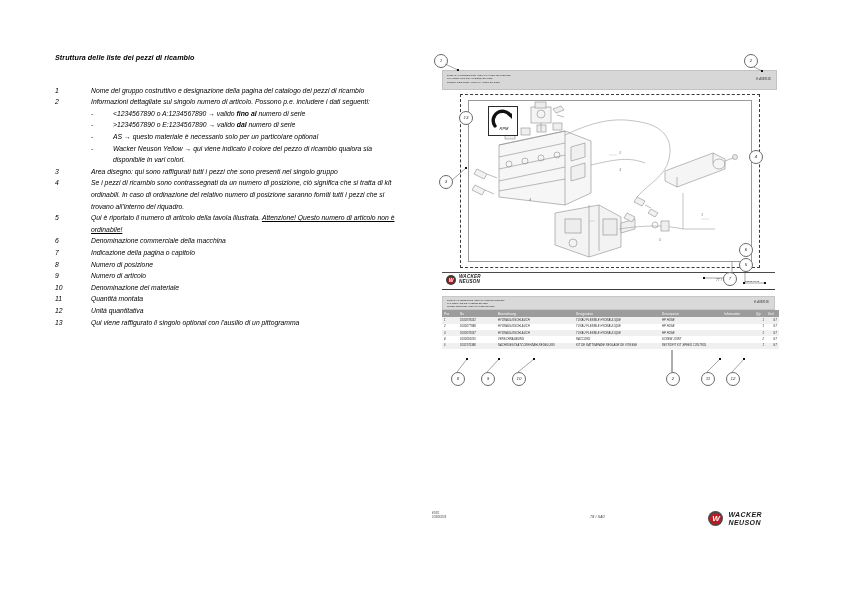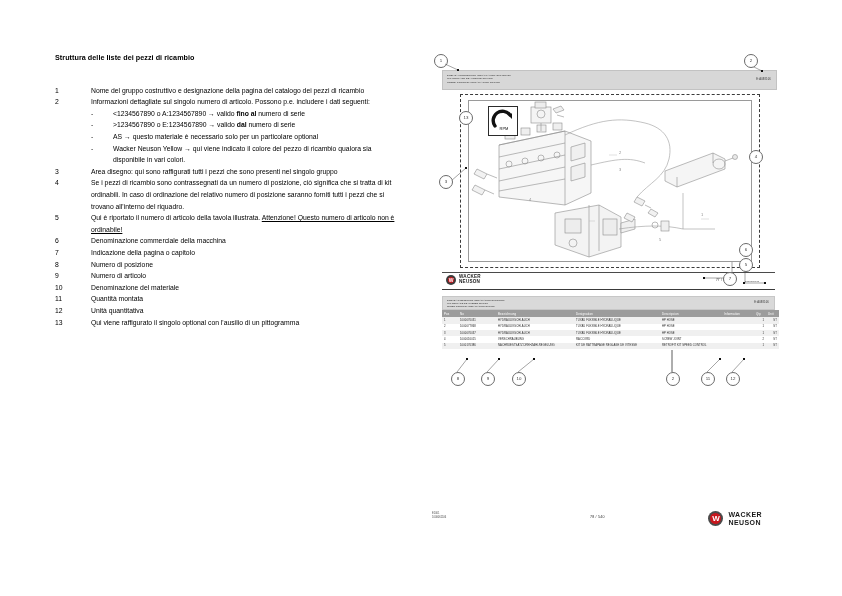--- a/index.html
+++ b/index.html
@@ -14,20 +14,21 @@
     font-family: "Liberation Sans", sans-serif;
     color: #000000;
     position: relative;
     overflow: hidden;
   }
   #page {
     position: absolute;
     left: 0; top: 0;
     width: 842px;
     height: 596px;
+    font-style: italic;
   }
 
   
   #left-col {
     position: absolute;
     left: 55px;
     top: 54px;
     width: 350px;
   }
   #doc-title {

